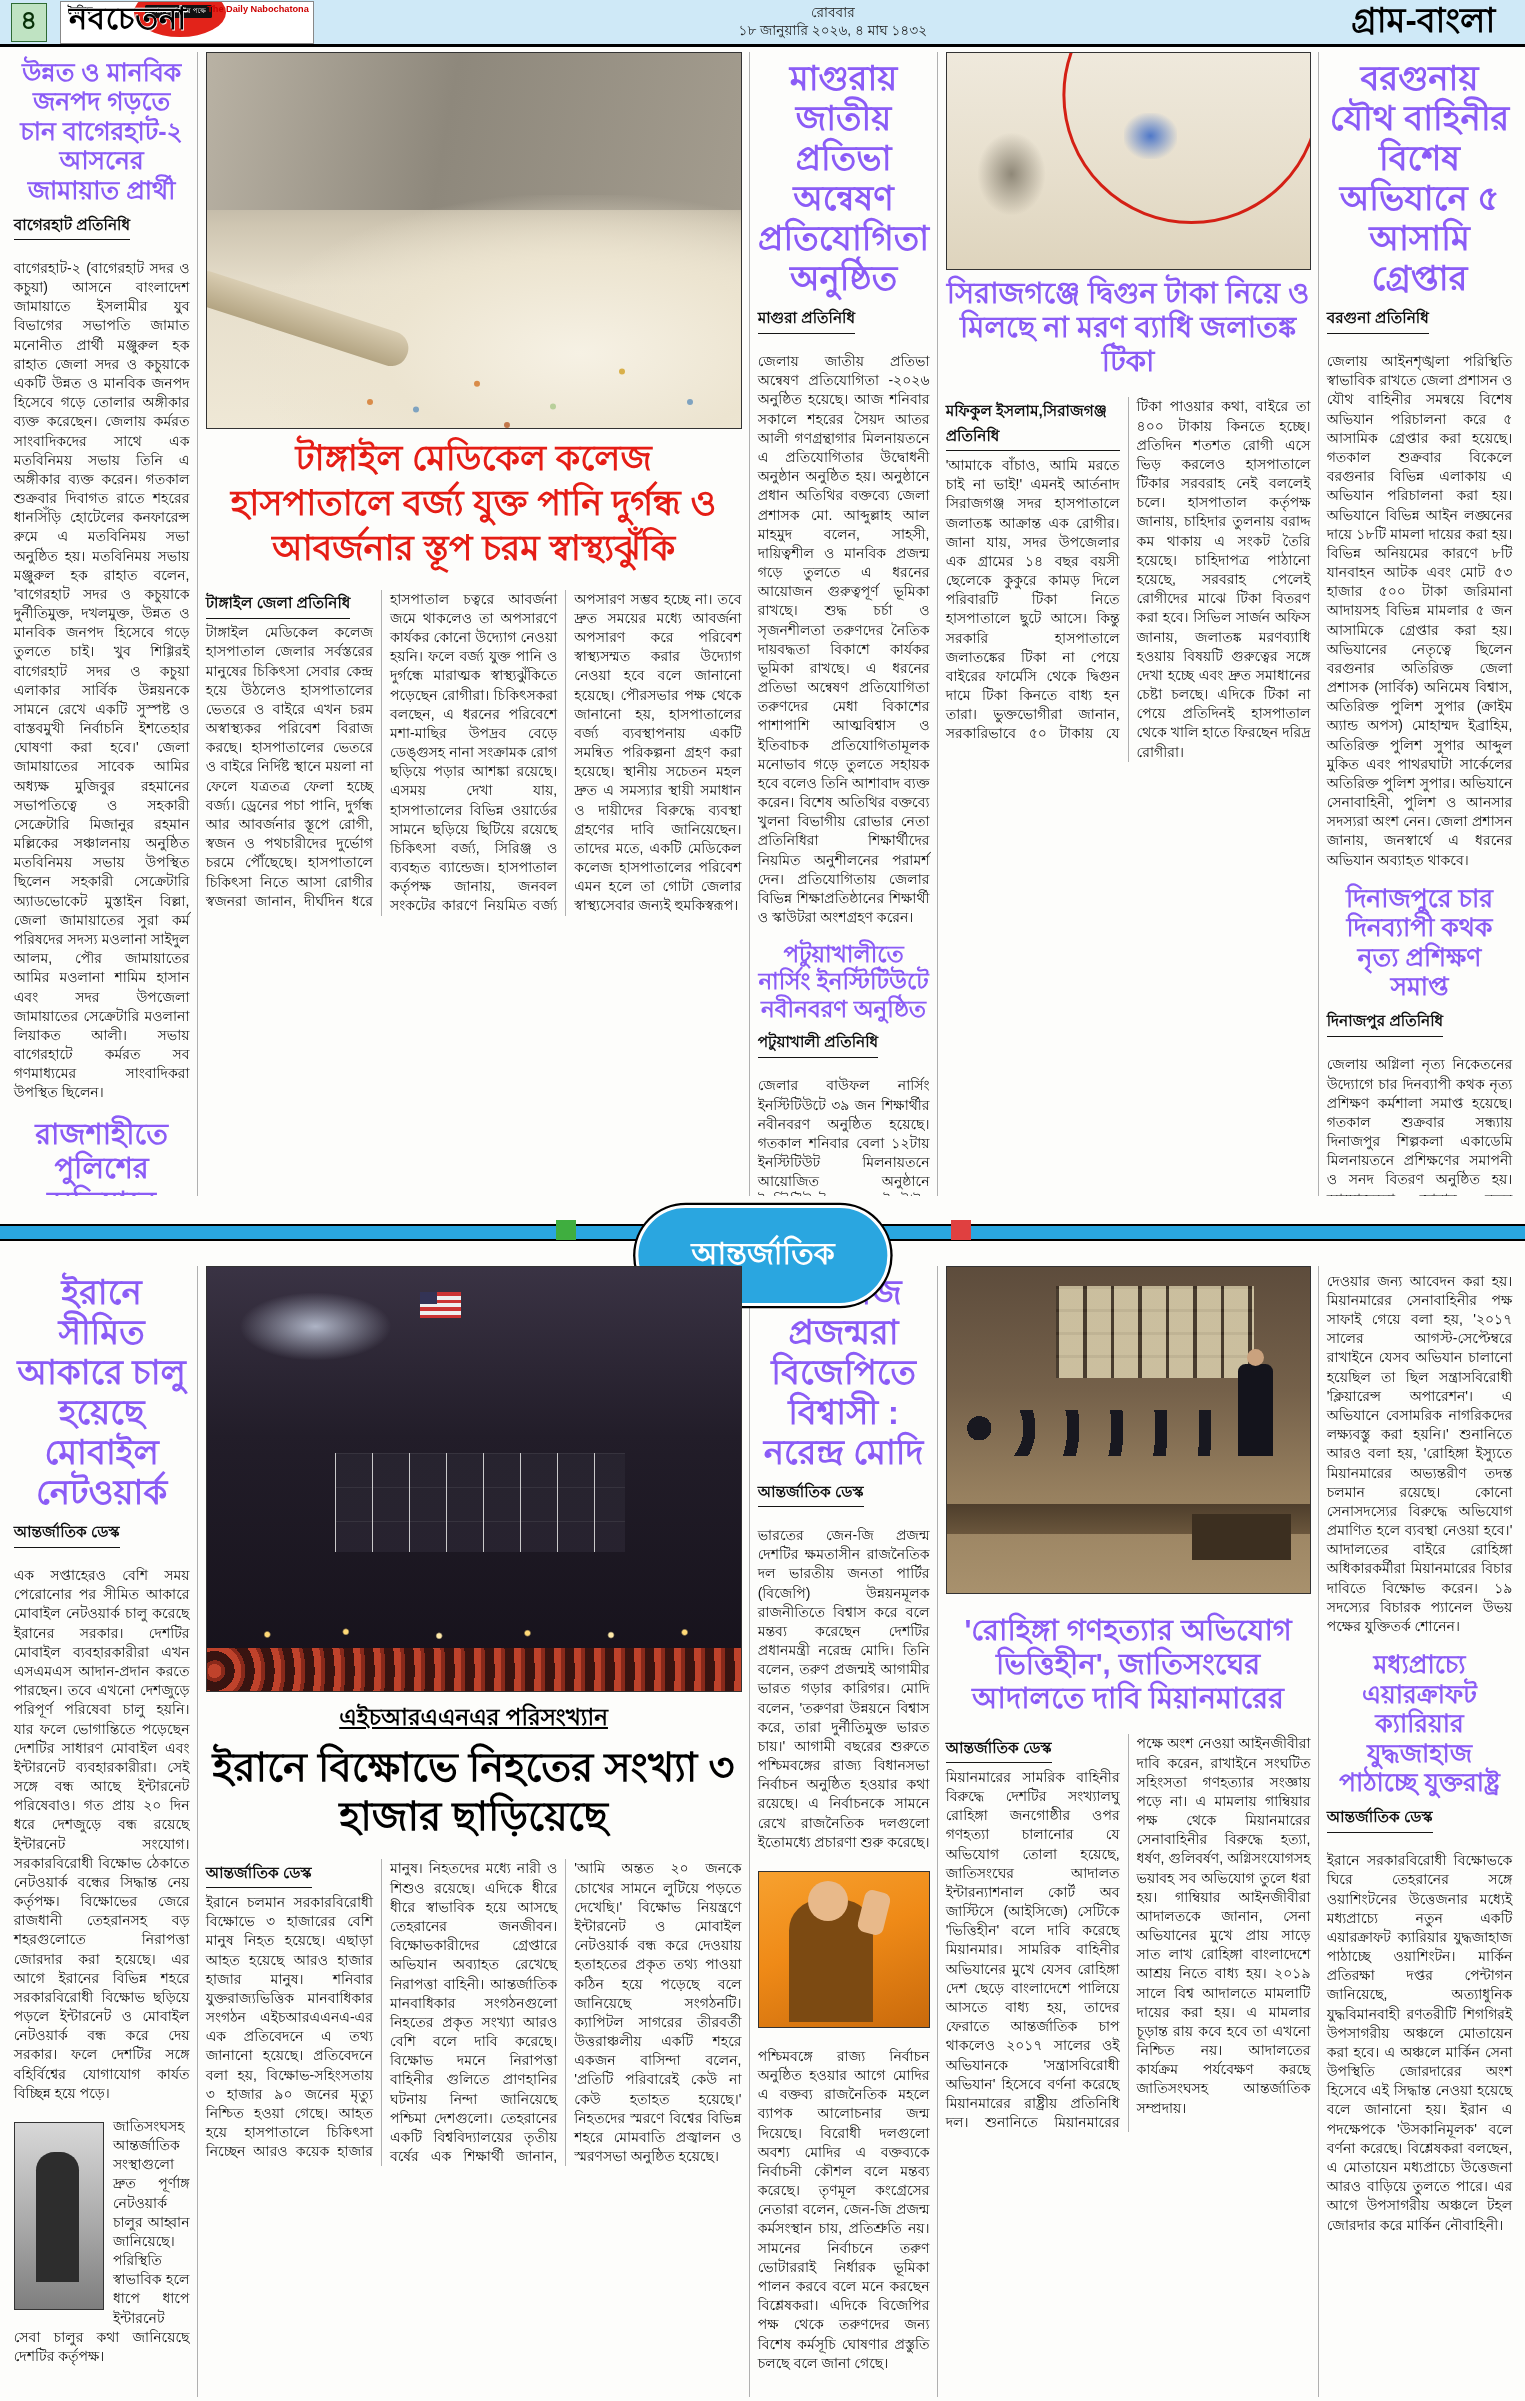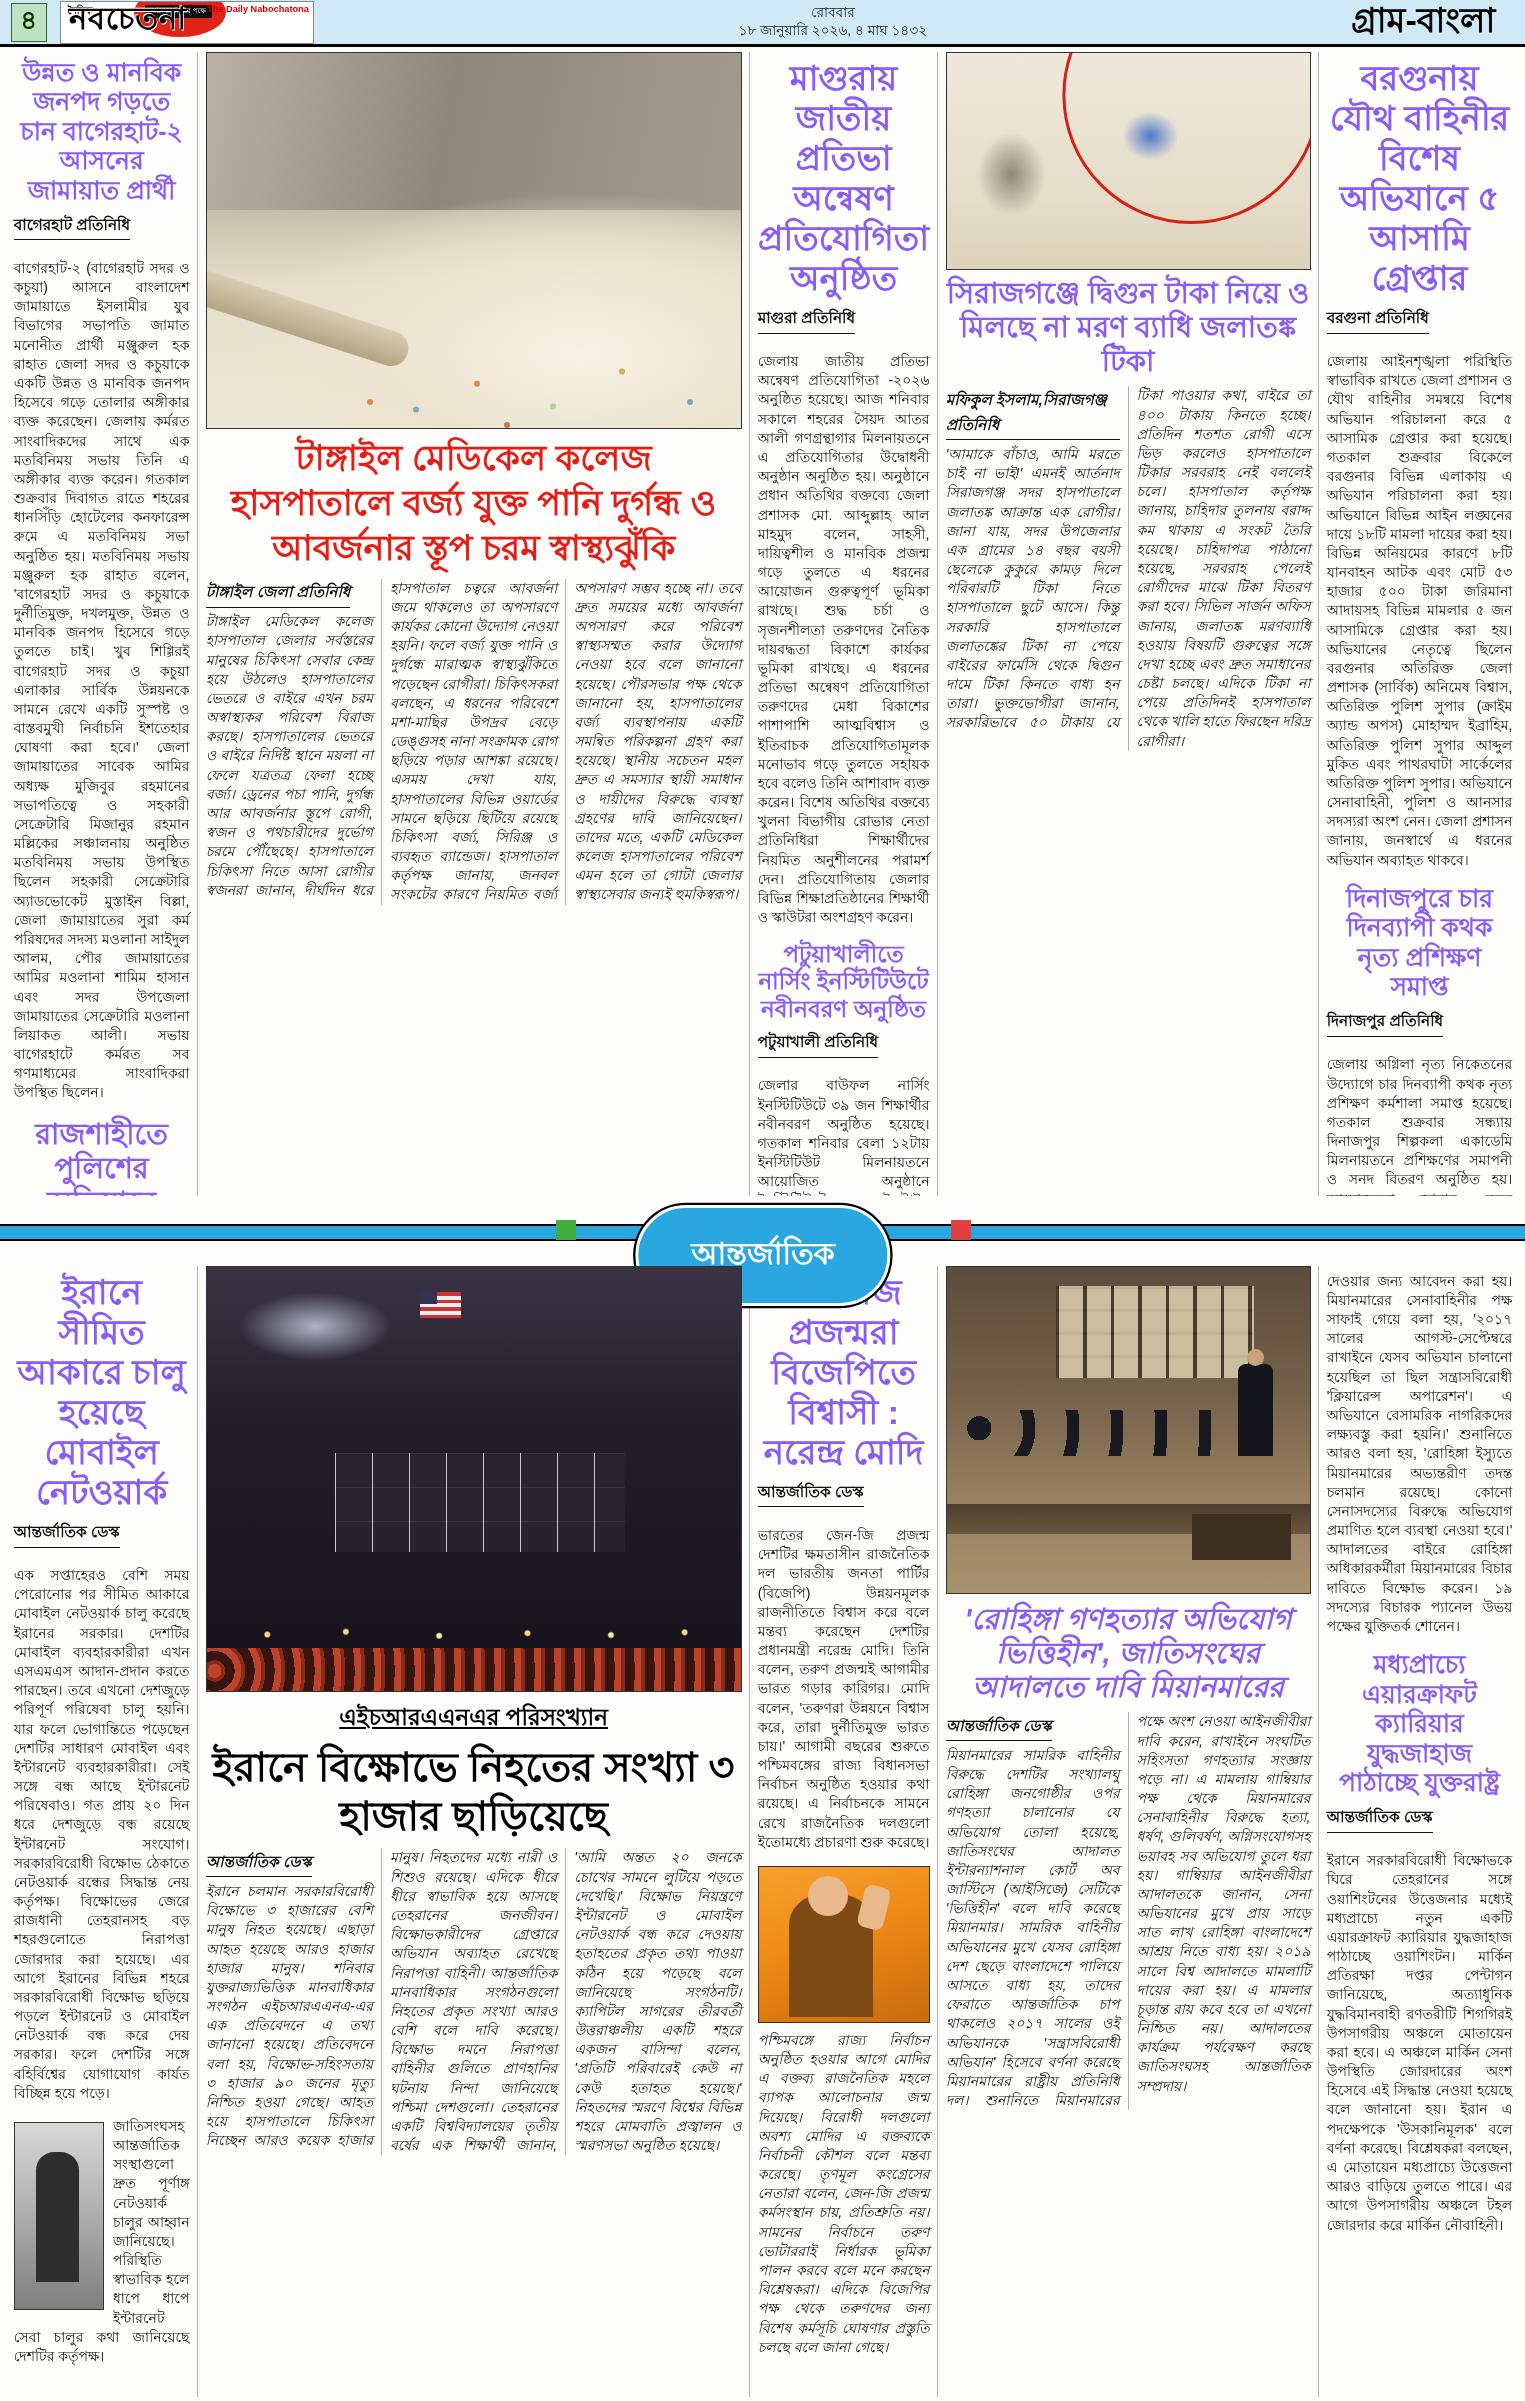--- a/index.html
+++ b/index.html
@@ -85,21 +85,21 @@
   .ph-walk{width:90px;height:188px;float:left;margin:4.6px 9.2px 1.5px 0;background:linear-gradient(180deg,#d8d8d8 0%,#a9a9a9 55%,#7e7e7e 100%);}
   .ph-walk .fig{position:absolute;left:24%;top:16%;width:43px;height:130px;background:#2d2d2d;border-radius:18.3px 18.3px 0 0;}
   
   .section-divider{position:relative;height:61px;}
   .divider-bar{position:absolute;left:0;right:0;top:24.4px;height:12.2px;background:#2aa6e0;border-top:2.3px solid #000;border-bottom:2.3px solid #000;}
   .divider-pill{position:absolute;left:50%;top:4.6px;transform:translateX(-50%);background:#2aa6e0;color:#fff;
       border:3.1px solid #fff;box-shadow:0 0 0 2.3px #000;border-radius:762px;padding:22px 53px;font-size:30px;font-weight:900;white-space:nowrap;}
   .sq{position:absolute;top:20px;width:20px;height:20px;}
   .sq-green{left:calc(50% - 207px);background:#3fae3f;}
   .sq-red{left:calc(50% + 188px);background:#e04040;}
-  .mt6{margin-top:8px;font-style:italic;}
+  .mt6{margin-top:19px;}
 </style>
 </head>
 <body>
 
 <div class="page">
 
   <header class="masthead-bar">
     <div class="page-num">৪</div>
     <div class="logo">
       <div class="logo-sun"></div>

